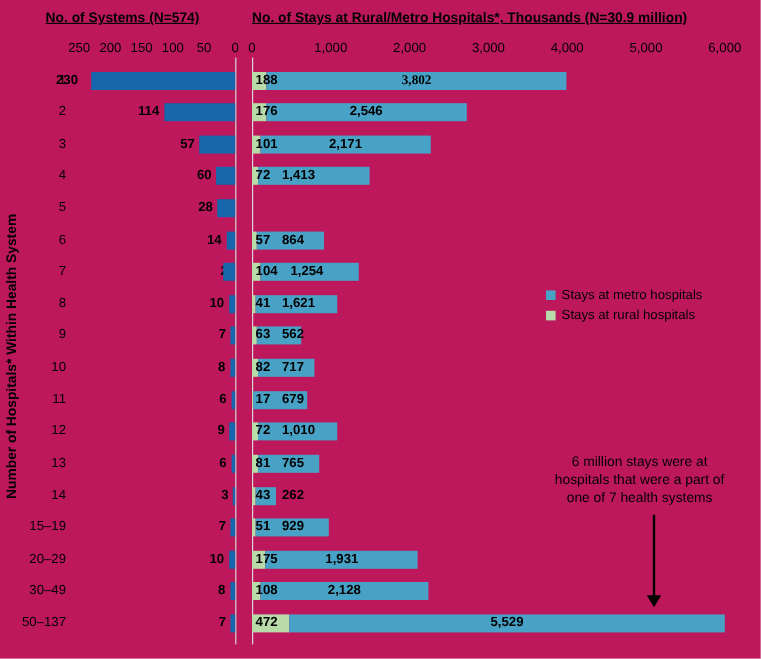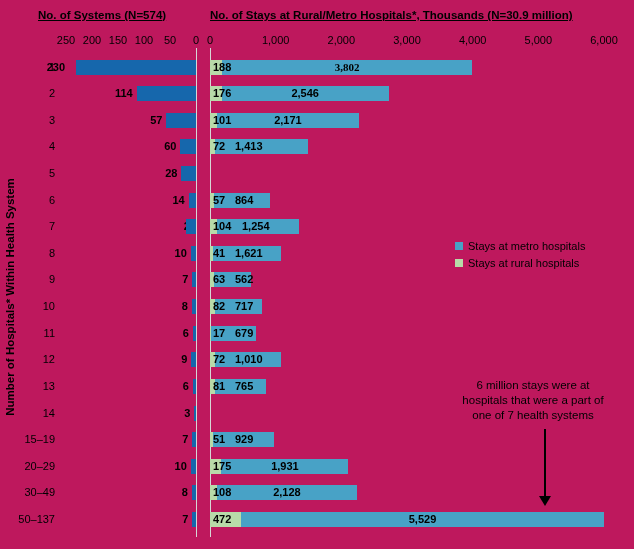--- a/index.html
+++ b/index.html
@@ -245,20 +245,26 @@
       <div class="mval" style="left: 25px;">765</div>
     </div>
   </div>
 
   <div class="row" style="top: 405.56px;">
     <div class="cat">14</div>
     <div class="lplot">
       <div class="lval" style="right: 5.56px;">3</div>
       <div class="lbar" style="width: 1.56px; background: rgb(22, 103, 172);"></div>
     </div>
+    <div class="rplot">
+      <div class="seg seg-rural" style="left: 0px; width: 2.82367px; background: rgb(184, 219, 169);"></div>
+      <div class="seg seg-metro" style="left: 2.82367px; width: 17.2047px; background: rgb(72, 162, 198);"></div>
+      <div class="rval">43</div>
+      <div class="mval" style="left: 25px;">262</div>
+    </div>
   </div>
 
   <div class="row" style="top: 432.18px;">
     <div class="cat">15–19</div>
     <div class="lplot">
       <div class="lval" style="right: 7.64px;">7</div>
       <div class="lbar" style="width: 3.64px; background: rgb(22, 103, 172);"></div>
     </div>
     <div class="rplot">
       <div class="seg seg-rural" style="left: 0px; width: 3.349px; background: rgb(184, 219, 169);"></div>

